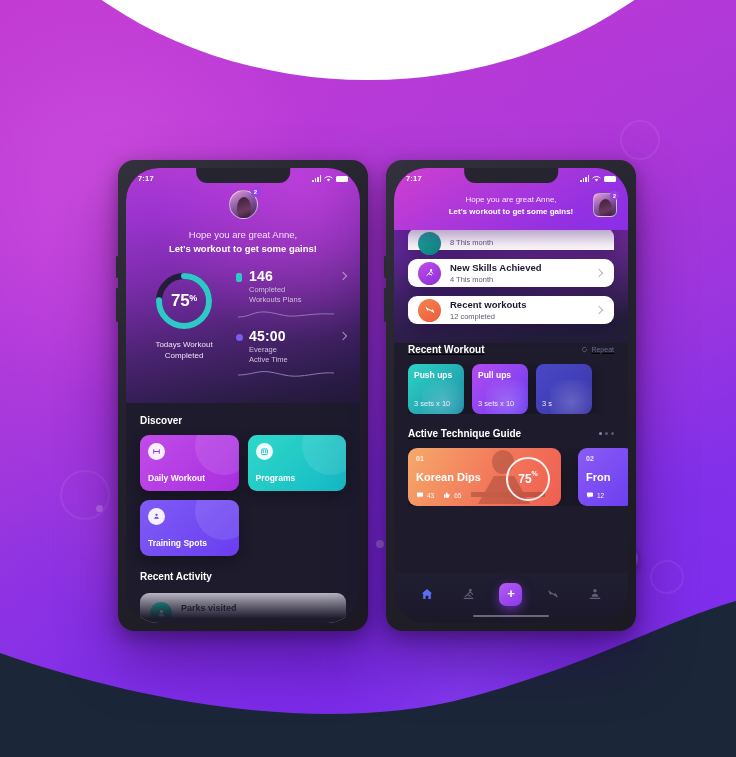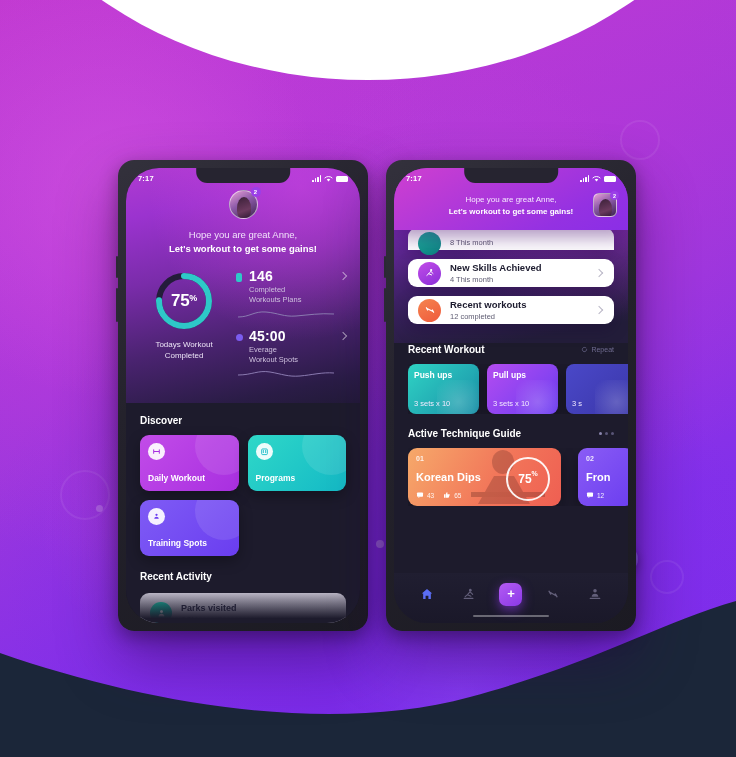--- a/index.html
+++ b/index.html
@@ -195,30 +195,30 @@
   .w-card.clipped{height:22px;border-radius:9px 9px 0 0;margin-bottom:9px;align-items:flex-end;padding-bottom:3px;}
   .w-ic{width:23px;height:23px;border-radius:50%;flex:none;display:flex;align-items:center;justify-content:center;}
   .w-t{color:#1c1b2e;font-size:9.5px;font-weight:bold;}
   .w-s{color:#5e5c72;font-size:7.5px;margin-top:2px;}
   .w-chev{
     position:absolute;right:12px;top:50%;margin-top:-3px;width:5px;height:5px;
     border-right:1.4px solid #b9b6c6;border-top:1.4px solid #b9b6c6;transform:rotate(45deg);
   }
 
   .r-sec{padding:11px 0 0 14px;}
-  .r-sec-head{display:flex;align-items:center;justify-content:space-between;padding-right:14px;margin-bottom:9px;}
+  .r-sec-head{display:flex;align-items:center;justify-content:space-between;padding-right:14px;margin-bottom:9px;text-decoration:underline;}
   .r-sec-title{color:#fff;font-size:10px;font-weight:bold;}
   .repeat{display:flex;align-items:center;gap:3px;color:#6f6b90;font-size:7px;}
   .dots{display:flex;gap:3px;}
   .dots i{width:3px;height:3px;border-radius:50%;background:#595577;display:block;}
   .dots i.on{background:#8a86ad;}
 
   .hstrip{display:flex;gap:8px;overflow:hidden;}
   .wk{
-    flex:none;width:71px;height:50px;border-radius:8px;padding:6px;box-sizing:border-box;
+    flex:none;width:56px;height:50px;border-radius:8px;padding:6px;box-sizing:border-box;
     display:flex;flex-direction:column;justify-content:space-between;position:relative;overflow:hidden;
     box-shadow:0 5px 13px rgba(0,0,0,.32);
   }
   .wk:after{
     content:"";position:absolute;right:-12px;bottom:-10px;width:54px;height:44px;
     background:radial-gradient(circle at 40% 50%, rgba(255,255,255,.20) 0%, rgba(255,255,255,0) 68%);
   }
   .wk-t{color:#fff;font-size:8.5px;font-weight:bold;position:relative;z-index:2;}
   .wk-s{color:#f2eaff;font-size:7.5px;position:relative;z-index:2;}
 
@@ -348,21 +348,21 @@
             </div>
             <svg class="spark" width="100" height="12" viewBox="0 0 100 12">
               <path d="M2 9 C14 9 18 3 30 4 C42 5 48 9 60 8 C72 7 84 5 98 6" stroke="#8a7ab0" stroke-width="1" fill="none"></path>
             </svg>
 
             <div class="stat-row">
               <span class="stat-dot round" style="background:#7b5cf0"></span>
               <div class="stat-val">45:00</div>
               <div class="stat-lab">
                 <div>Everage</div>
-                <div>Workout Spots</div>
+                <div>Active Time</div>
               </div>
               <span class="chev"></span>
             </div>
             <svg class="spark" width="100" height="11" viewBox="0 0 100 11">
               <path d="M2 7 C16 7 22 2 34 4 C46 6 52 9 64 8 C76 7 86 4 98 5" stroke="#8a7ab0" stroke-width="1" fill="none"></path>
             </svg>
           </div>
         </div>
       </div>
 

